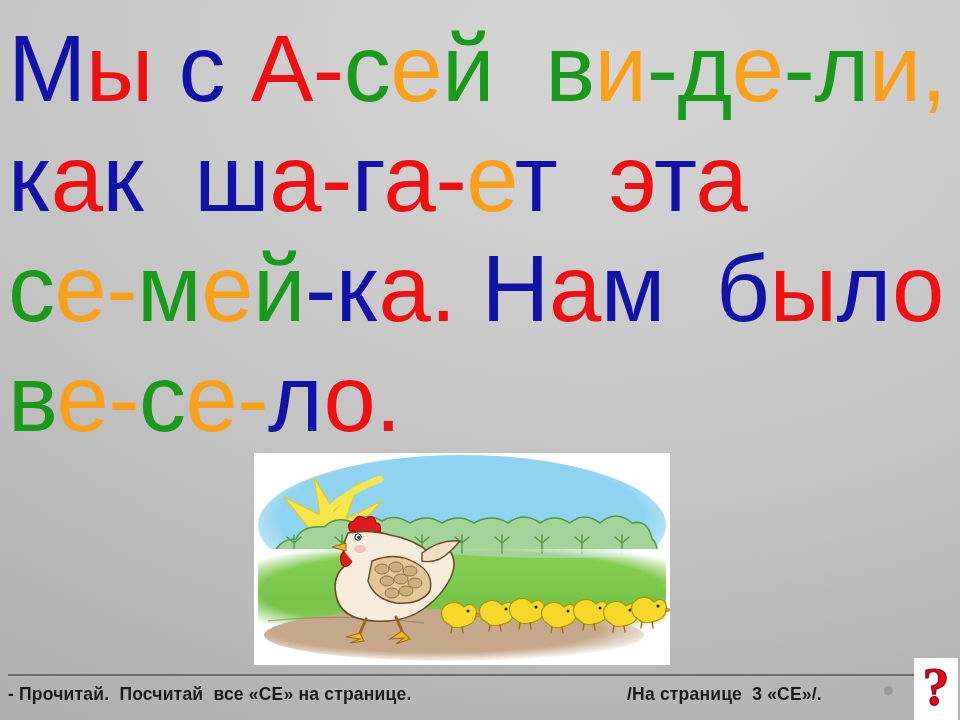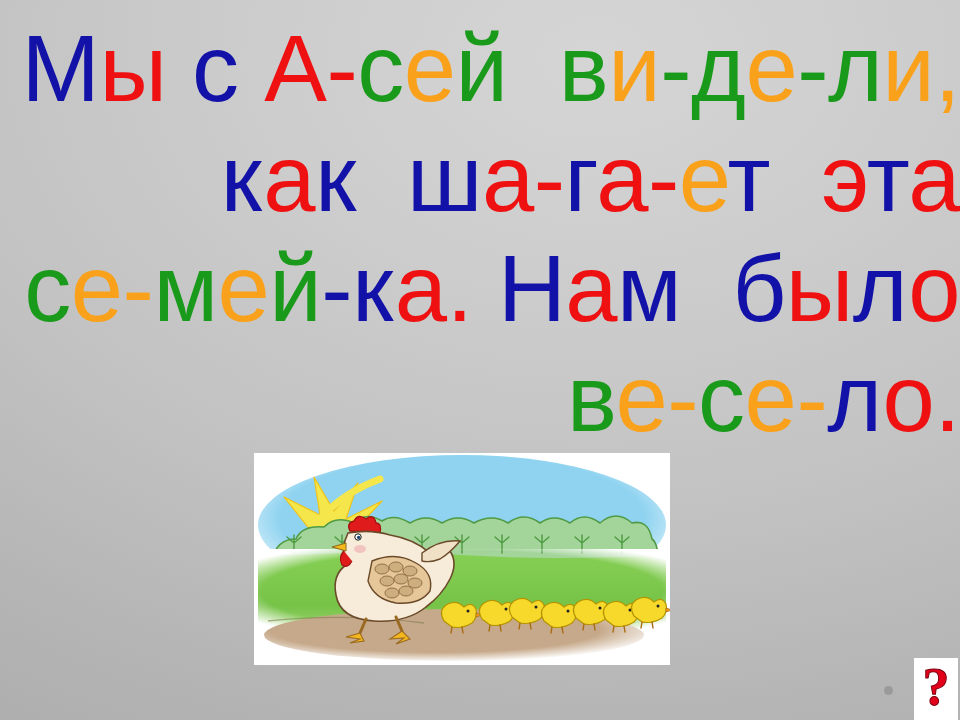--- a/index.html
+++ b/index.html
@@ -27,21 +27,20 @@
     top: 14px;
     width: 952px;
   }
   .text-line {
     font-size: 94px;
     line-height: 110px;
     font-weight: 400;
     white-space: pre;
     letter-spacing: -0.5px;
     font-family: "Liberation Sans", sans-serif;
-    text-align: right;
   }
   .seg { white-space: pre; }
 
   
   #picture {
     position: absolute;
     left: 254px;
     top: 453px;
     width: 416px;
     height: 212px;
@@ -278,18 +277,23 @@
           <path d="M34 8 L40 10 L34 12 Z" fill="#f09a1c" stroke="#a86a10" stroke-width="0.7"></path>
           <g stroke="#a86a10" stroke-width="1.4" stroke-linecap="round">
               <path d="M10 22 L9 28"></path>
               <path d="M20 22 L21 28"></path>
             </g>
         </g>
       </g>
     </svg>
   </div>
 
+  <div id="bottom-bar">
+    <div id="bottom-rule"></div>
+    <div id="footer-left">- Прочитай.  Посчитай  все «СЕ» на странице.</div>
+    <div id="footer-right">/На странице  3 «СЕ»/.</div>
+  </div>
   <div id="footer-dot"></div>
   <div id="help-badge">
     <span class="qmark">?</span>
   </div>
 
 </div>
 
 </body></html>

